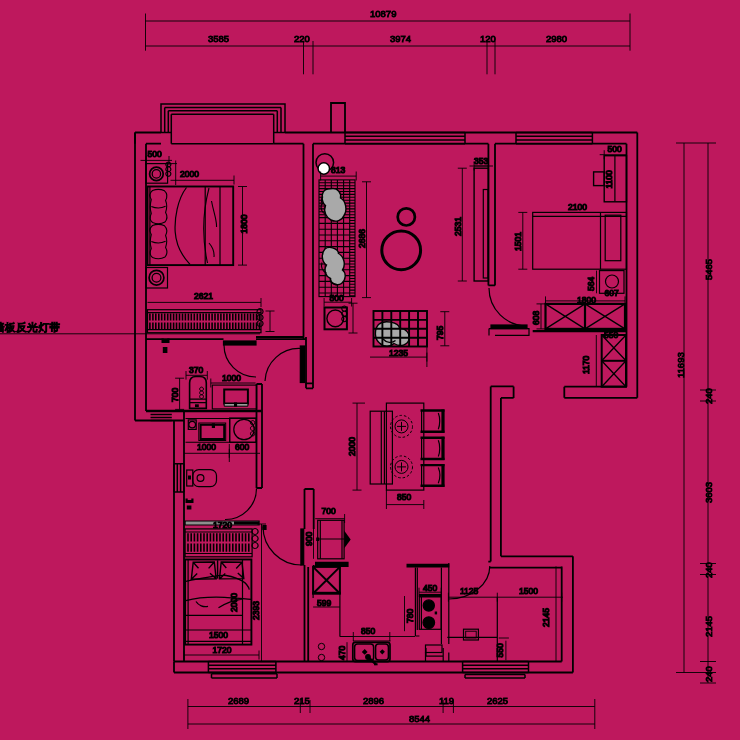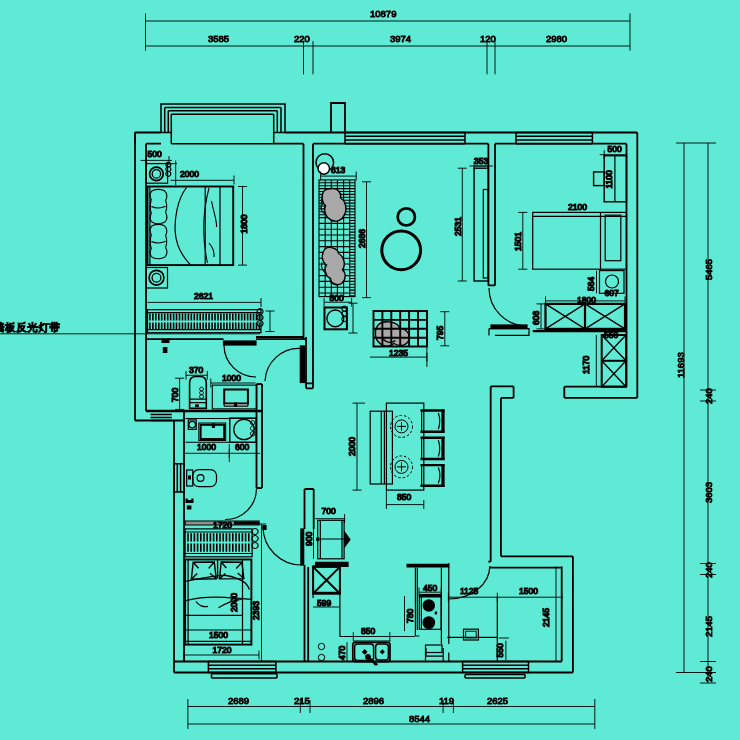--- a/index.html
+++ b/index.html
@@ -1,16 +1,16 @@
 <!DOCTYPE html>
 <html><head>
 <meta charset="utf-8">
 <style>
   html,body{margin:0;padding:0;background:#ffffff;}
-  .wrap{width:740px;height:740px;position:relative;overflow:hidden;background:#5eead4;}
+  .wrap{width:740px;height:740px;position:relative;overflow:hidden;background:#be185d;}
   svg{position:absolute;left:0;top:0;}
   text{font-family:"Liberation Sans", sans-serif;fill:#000;}
 </style>
 </head>
 <body>
 <div class="wrap">
 <svg width="740" height="740" viewBox="0 0 740 740">
 <g fill="none" stroke="#000" stroke-width="1.3">
 <g stroke-width="0.9">
 

